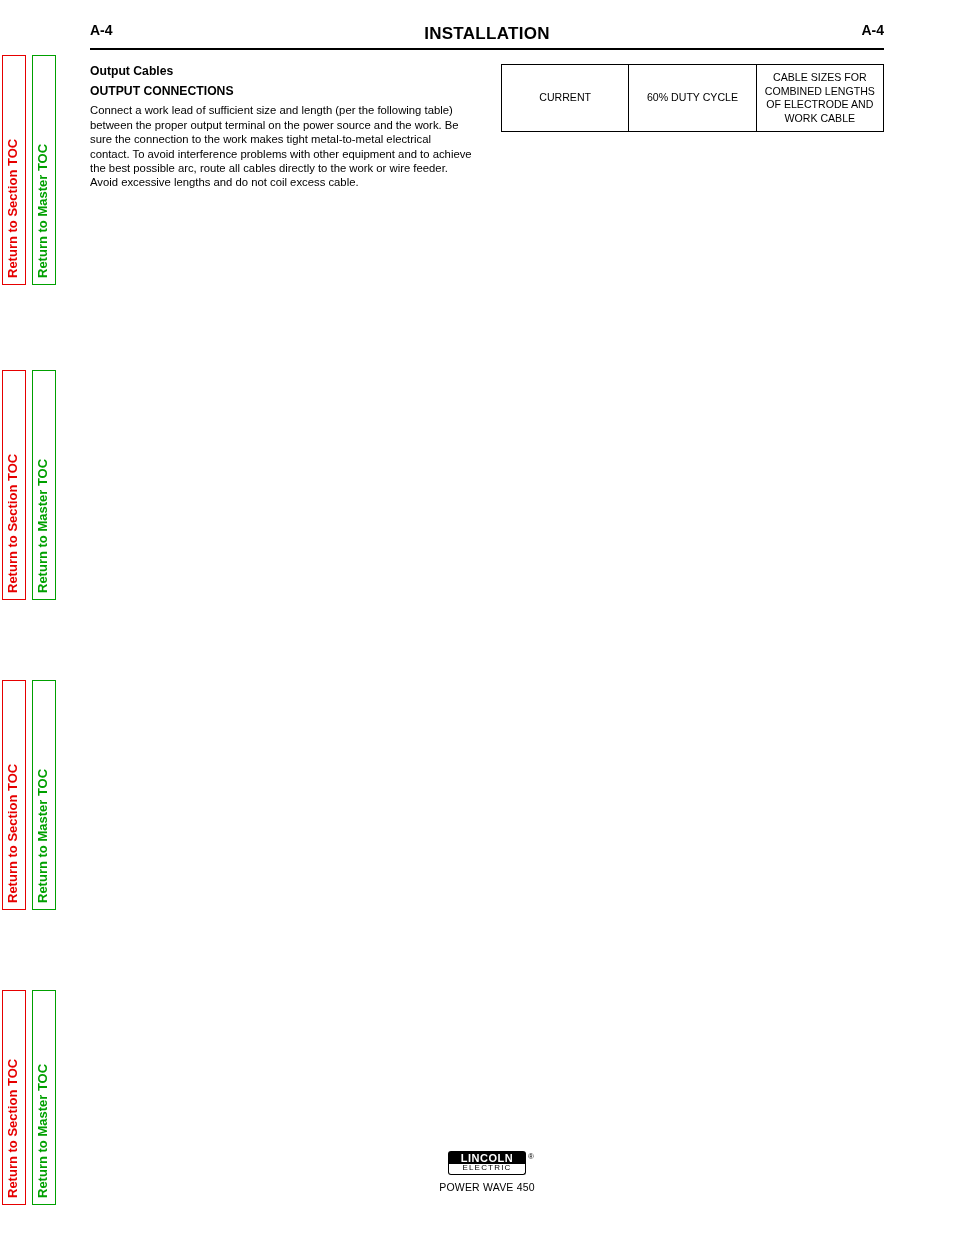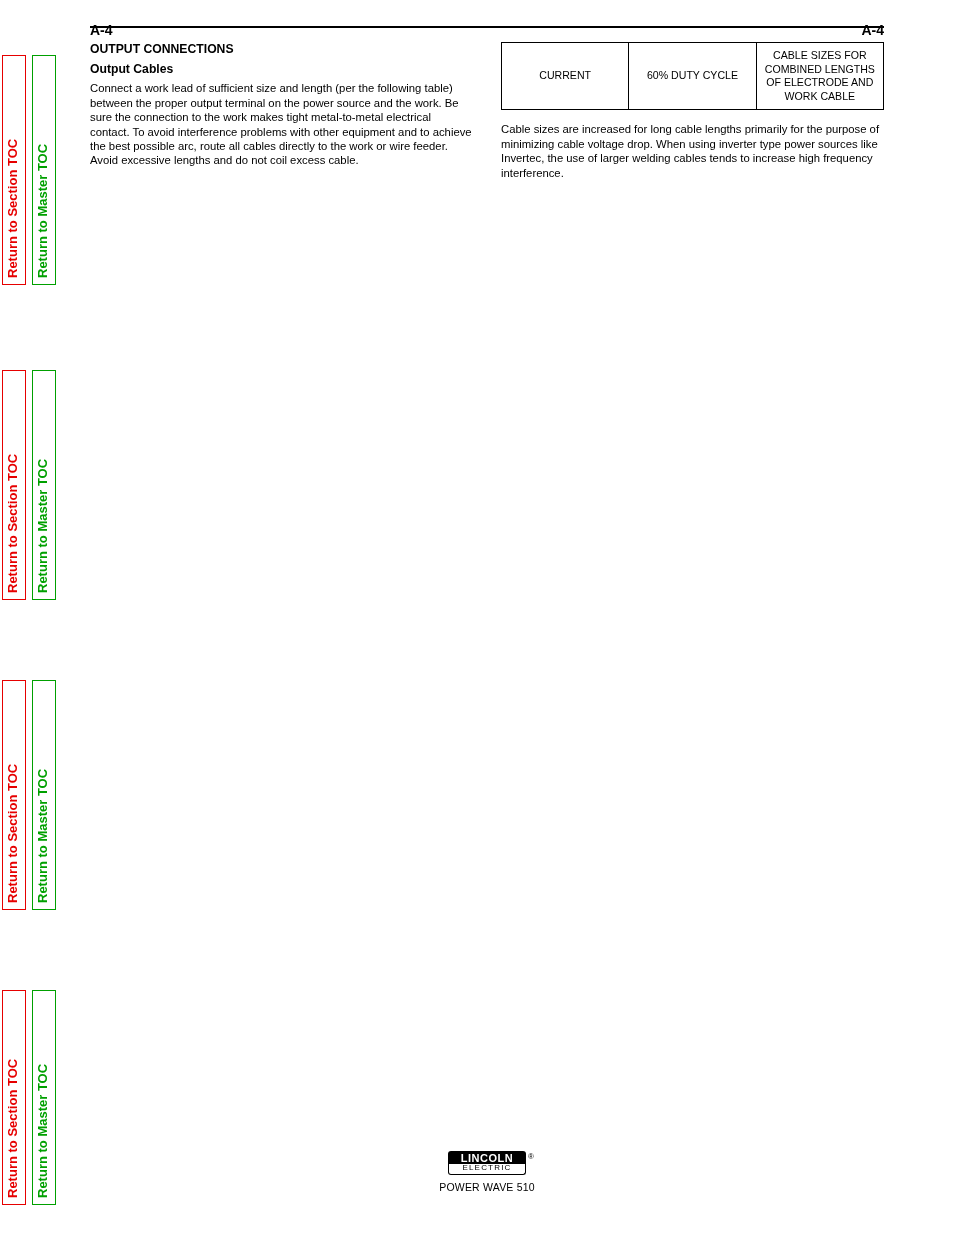--- a/index.html
+++ b/index.html
@@ -198,46 +198,46 @@
     </div>
   <div class="toc-box b4">
       <span>Return to Master TOC</span>
     </div>
 </div>
 
 <div class="page">
 
   <div class="corner-left">A-4</div>
   <div class="corner-right">A-4</div>
+  <div class="title">INSTALLATION</div>
   <hr class="rule">
 
   <div class="columns">
 
     <div class="col">
+      <p class="h-sub">Output Cables</p>
       <p class="h-sub">OUTPUT CONNECTIONS</p>
-      <p class="h-sub">Output Cables</p>
       <p class="para">Connect a work lead of sufficient size and length (per the following table) between the proper output terminal on the power source and the work. Be sure the connection to the work makes tight metal-to-metal electrical contact. To avoid interference problems with other equipment and to achieve the best possible arc, route all cables directly to the work or wire feeder. Avoid excessive lengths and do not coil excess cable.</p>
     </div>
 
     <div class="col">
 
       <table class="lead">
         <tbody>
             <tr>
           <th>CURRENT</th>
           <th>60% DUTY CYCLE</th>
           <th>CABLE SIZES FOR COMBINED LENGTHS OF ELECTRODE AND WORK CABLE</th>
         </tr>
       </tbody>
         </table>
 
-      <p class="para" style="margin-top:12px;">Cable sizes are increased for long cable lengths primarily for the purpose of minimizing cable voltage drop. When using inverter type power sources like Invertec, the use of larger welding cables tends to increase high frequency interference.</p>
     </div>
 
   </div>
 
   <div class="footer-logo">
     <div class="logo-top">LINCOLN</div>
     <div class="logo-bot">ELECTRIC</div>
     <span class="logo-reg">®</span>
   </div>
-  <div class="footer-model">POWER WAVE 510</div>
+  <div class="footer-model">POWER WAVE 450</div>
 </div>
 
 </body></html>

